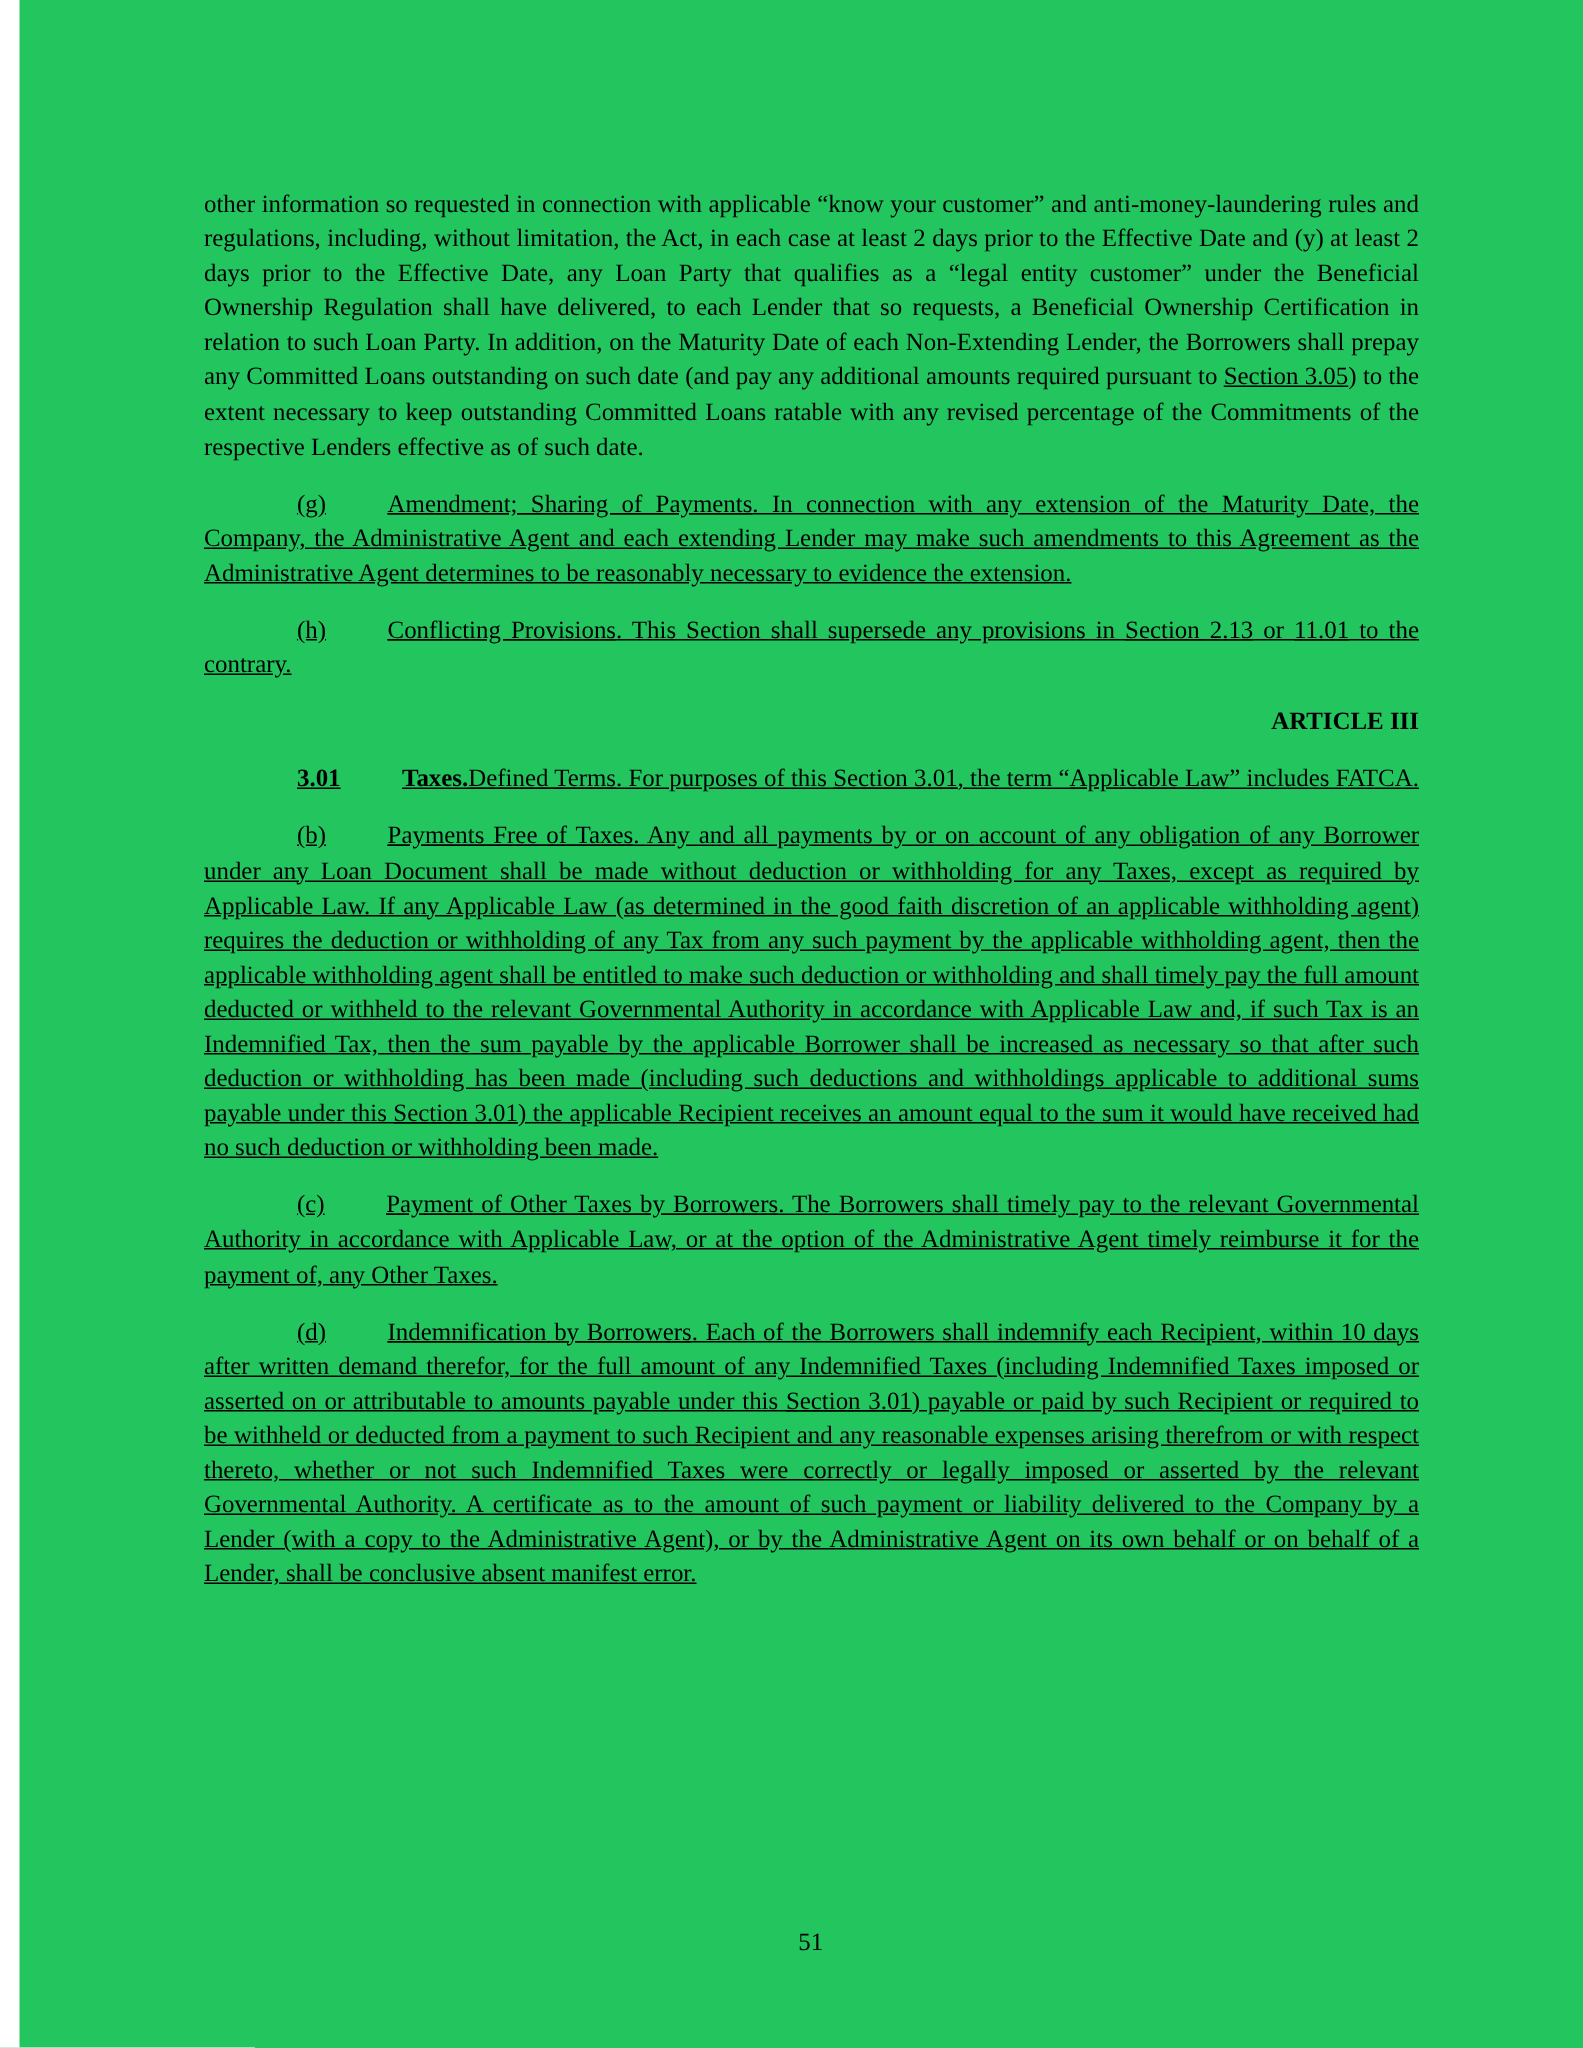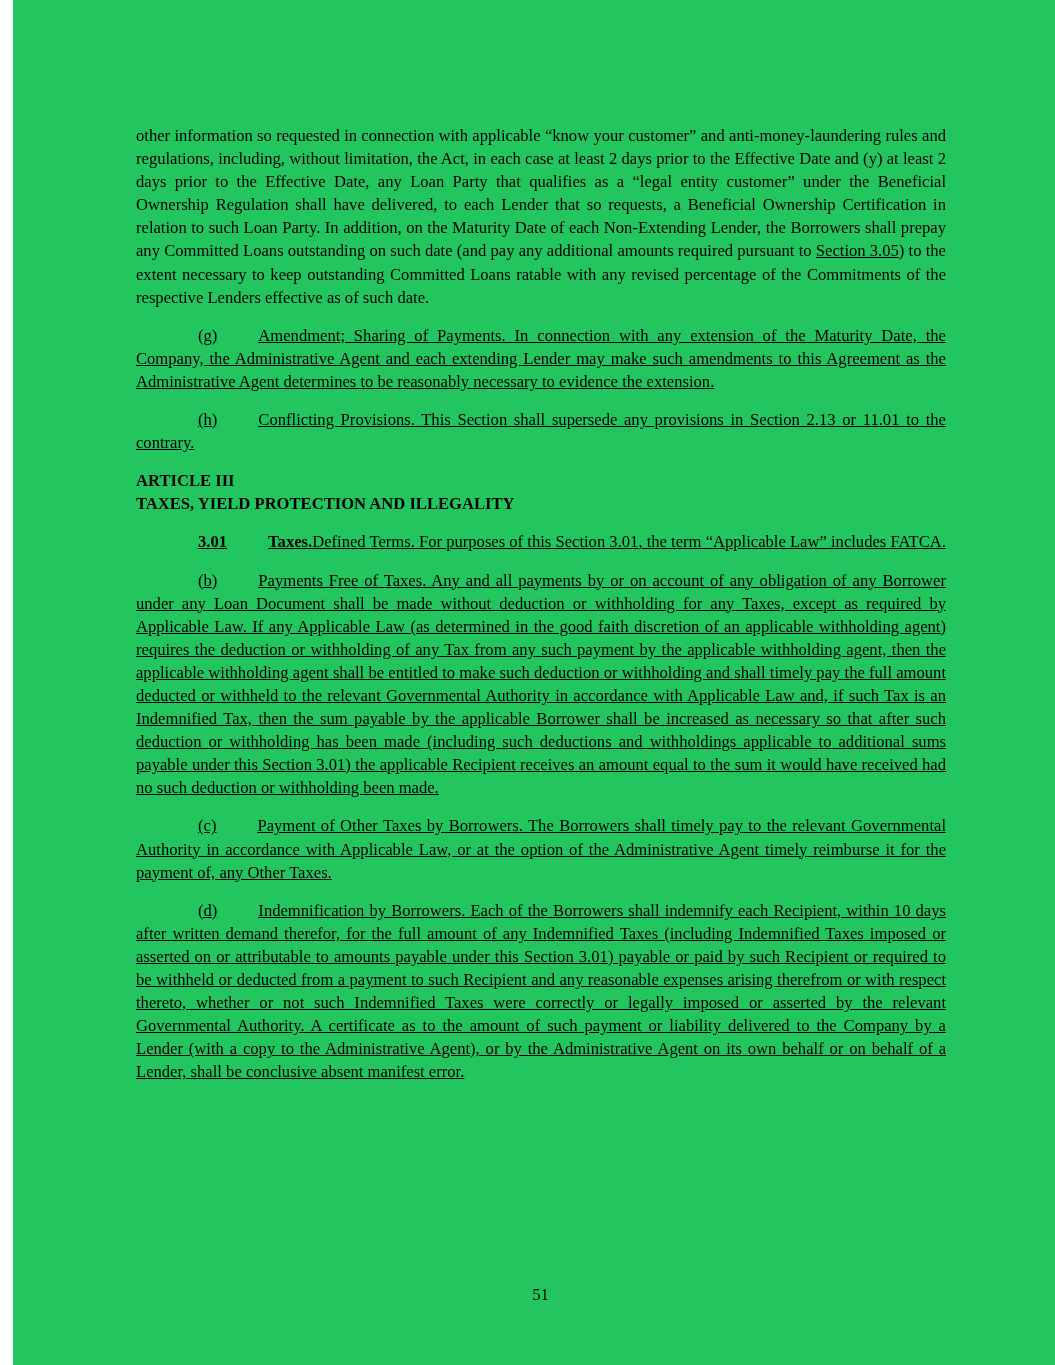--- a/index.html
+++ b/index.html
@@ -25,21 +25,21 @@
     width: 810px;
     font-size: 16.6px;
     line-height: 23.1px;
   }
   .block {
     text-align: justify;
     margin-bottom: 15px;
   }
   .block.indent { text-indent: 62px; text-decoration: underline; }
   .block.heading {
-    text-align: left;
+    text-align: right;
     font-weight: bold;
     text-indent: 0;
     margin-top: 3px;
   }
   .seg-plain { }
   .seg-underline { text-decoration: underline; }
   .seg-bold { font-weight: bold; }
   .seg-tab { display: inline-block; width: 41px; }
   .page-number {
     position: absolute;
@@ -51,20 +51,20 @@
   }
 </style>
 </head>
 <body>
 
 <div class="page">
   <div class="content">
       <p class="block paragraph"><span class="seg-plain">other information so requested in connection with applicable “know your customer” and anti-money-laundering rules and regulations, including, without limitation, the Act, in each case at least 2 days prior to the Effective Date and (y) at least 2 days prior to the Effective Date, any Loan Party that qualifies as a “legal entity customer” under the Beneficial Ownership Regulation shall have delivered, to each Lender that so requests, a Beneficial Ownership Certification in relation to such Loan Party. In addition, on the Maturity Date of each Non-Extending Lender, the Borrowers shall prepay any Committed Loans outstanding on such date (and pay any additional amounts required pursuant to </span><span class="seg-underline">Section 3.05</span><span class="seg-plain">) to the extent necessary to keep outstanding Committed Loans ratable with any revised percentage of the Commitments of the respective Lenders effective as of such date.</span></p>
       <p class="block paragraph indent"><span class="seg-plain">(g)</span><span class="seg-tab"></span><span class="seg-underline">Amendment; Sharing of Payments</span><span class="seg-plain">.  In connection with any extension of the Maturity Date, the Company, the Administrative Agent and each extending Lender may make such amendments to this Agreement as the Administrative Agent determines to be reasonably necessary to evidence the extension.</span></p>
       <p class="block paragraph indent"><span class="seg-plain">(h)</span><span class="seg-tab"></span><span class="seg-underline">Conflicting Provisions</span><span class="seg-plain">.  This Section shall supersede any provisions in </span><span class="seg-underline">Section 2.13</span><span class="seg-plain"> or </span><span class="seg-underline">11.01</span><span class="seg-plain"> to the contrary.</span></p>
-      <p class="block heading"><span class="seg-bold">ARTICLE III</span><br><span class="seg-bold">TAXES, YIELD PROTECTION AND ILLEGALITY</span></p>
+      <p class="block heading"><span class="seg-bold">ARTICLE III</span><br></p>
       <p class="block paragraph indent"><span class="seg-bold">3.01</span><span class="seg-tab"></span><span class="seg-bold">Taxes.</span><span class="seg-underline">Defined Terms</span><span class="seg-plain">.  For purposes of this </span><span class="seg-underline">Section 3.01</span><span class="seg-plain">, the term “</span><span class="seg-underline">Applicable Law</span><span class="seg-plain">” includes FATCA.</span></p>
       <p class="block paragraph indent"><span class="seg-plain">(b)</span><span class="seg-tab"></span><span class="seg-underline">Payments Free of Taxes</span><span class="seg-plain">.  Any and all payments by or on account of any obligation of any Borrower under any Loan Document shall be made without deduction or withholding for any Taxes, except as required by Applicable Law.  If any Applicable Law (as determined in the good faith discretion of an applicable withholding agent) requires the deduction or withholding of any Tax from any such payment by the applicable withholding agent, then the applicable withholding agent shall be entitled to make such deduction or withholding and shall timely pay the full amount deducted or withheld to the relevant Governmental Authority in accordance with Applicable Law and, if such Tax is an Indemnified Tax, then the sum payable by the applicable Borrower shall be increased as necessary so that after such deduction or withholding has been made (including such deductions and withholdings applicable to additional sums payable under this </span><span class="seg-underline">Section 3.01</span><span class="seg-plain">) the applicable Recipient receives an amount equal to the sum it would have received had no such deduction or withholding been made.</span></p>
       <p class="block paragraph indent"><span class="seg-plain">(c)</span><span class="seg-tab"></span><span class="seg-underline">Payment of Other Taxes by Borrowers</span><span class="seg-plain">.  The Borrowers shall timely pay to the relevant Governmental Authority in accordance with Applicable Law, or at the option of the Administrative Agent timely reimburse it for the payment of, any Other Taxes.</span></p>
       <p class="block paragraph indent"><span class="seg-plain">(d)</span><span class="seg-tab"></span><span class="seg-underline">Indemnification by Borrowers</span><span class="seg-plain">.  Each of the Borrowers shall indemnify each Recipient, within 10 days after written demand therefor, for the full amount of any Indemnified Taxes (including Indemnified Taxes imposed or asserted on or attributable to amounts payable under this </span><span class="seg-underline">Section 3.01</span><span class="seg-plain">) payable or paid by such Recipient or required to be withheld or deducted from a payment to such Recipient and any reasonable expenses arising therefrom or with respect thereto, whether or not such Indemnified Taxes were correctly or legally imposed or asserted by the relevant Governmental Authority.  A certificate as to the amount of such payment or liability delivered to the Company by a Lender (with a copy to the Administrative Agent), or by the Administrative Agent on its own behalf or on behalf of a Lender, shall be conclusive absent manifest error.</span></p>
     </div>
   <div class="page-number">51</div>
 </div>
 
 </body></html>

